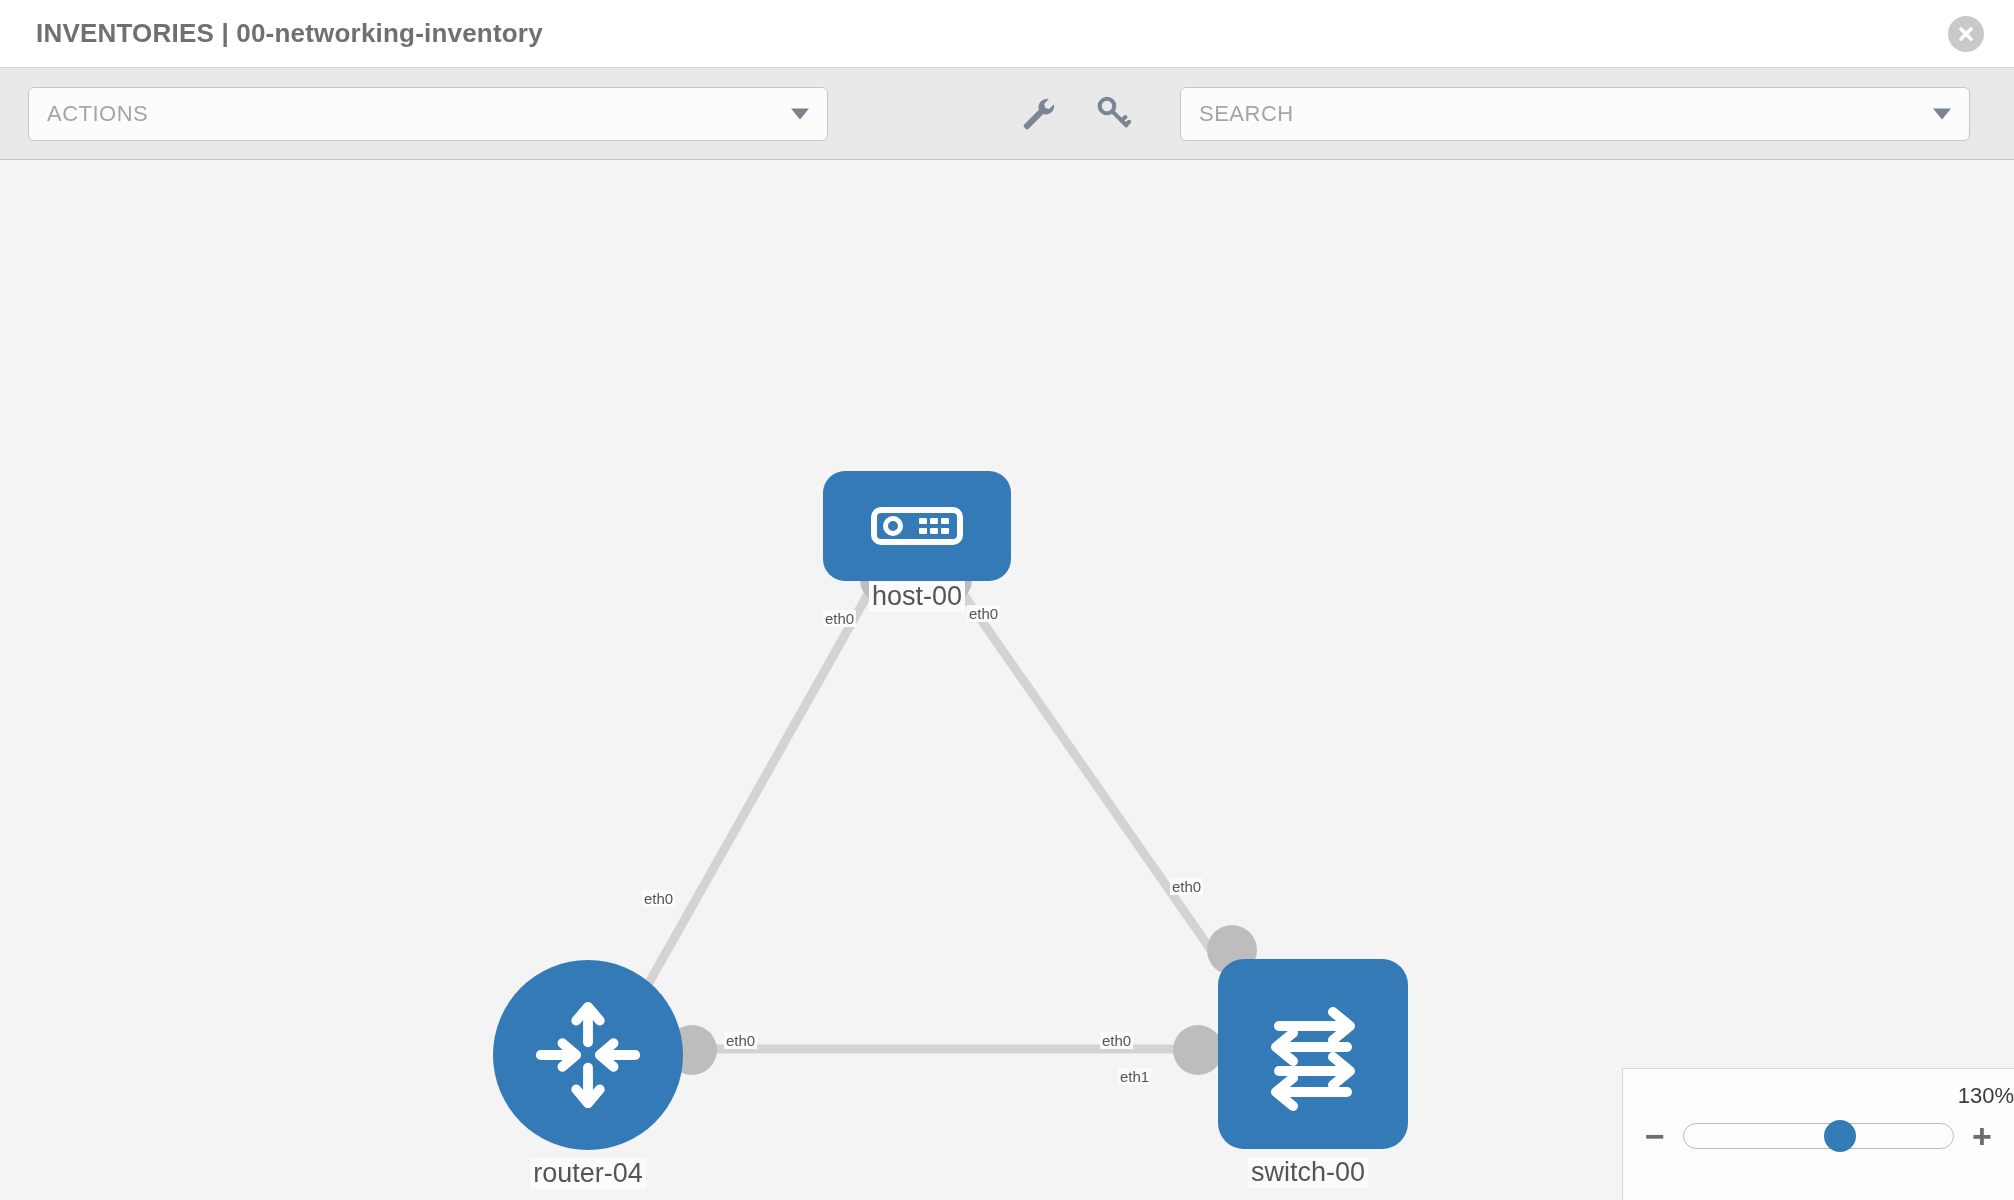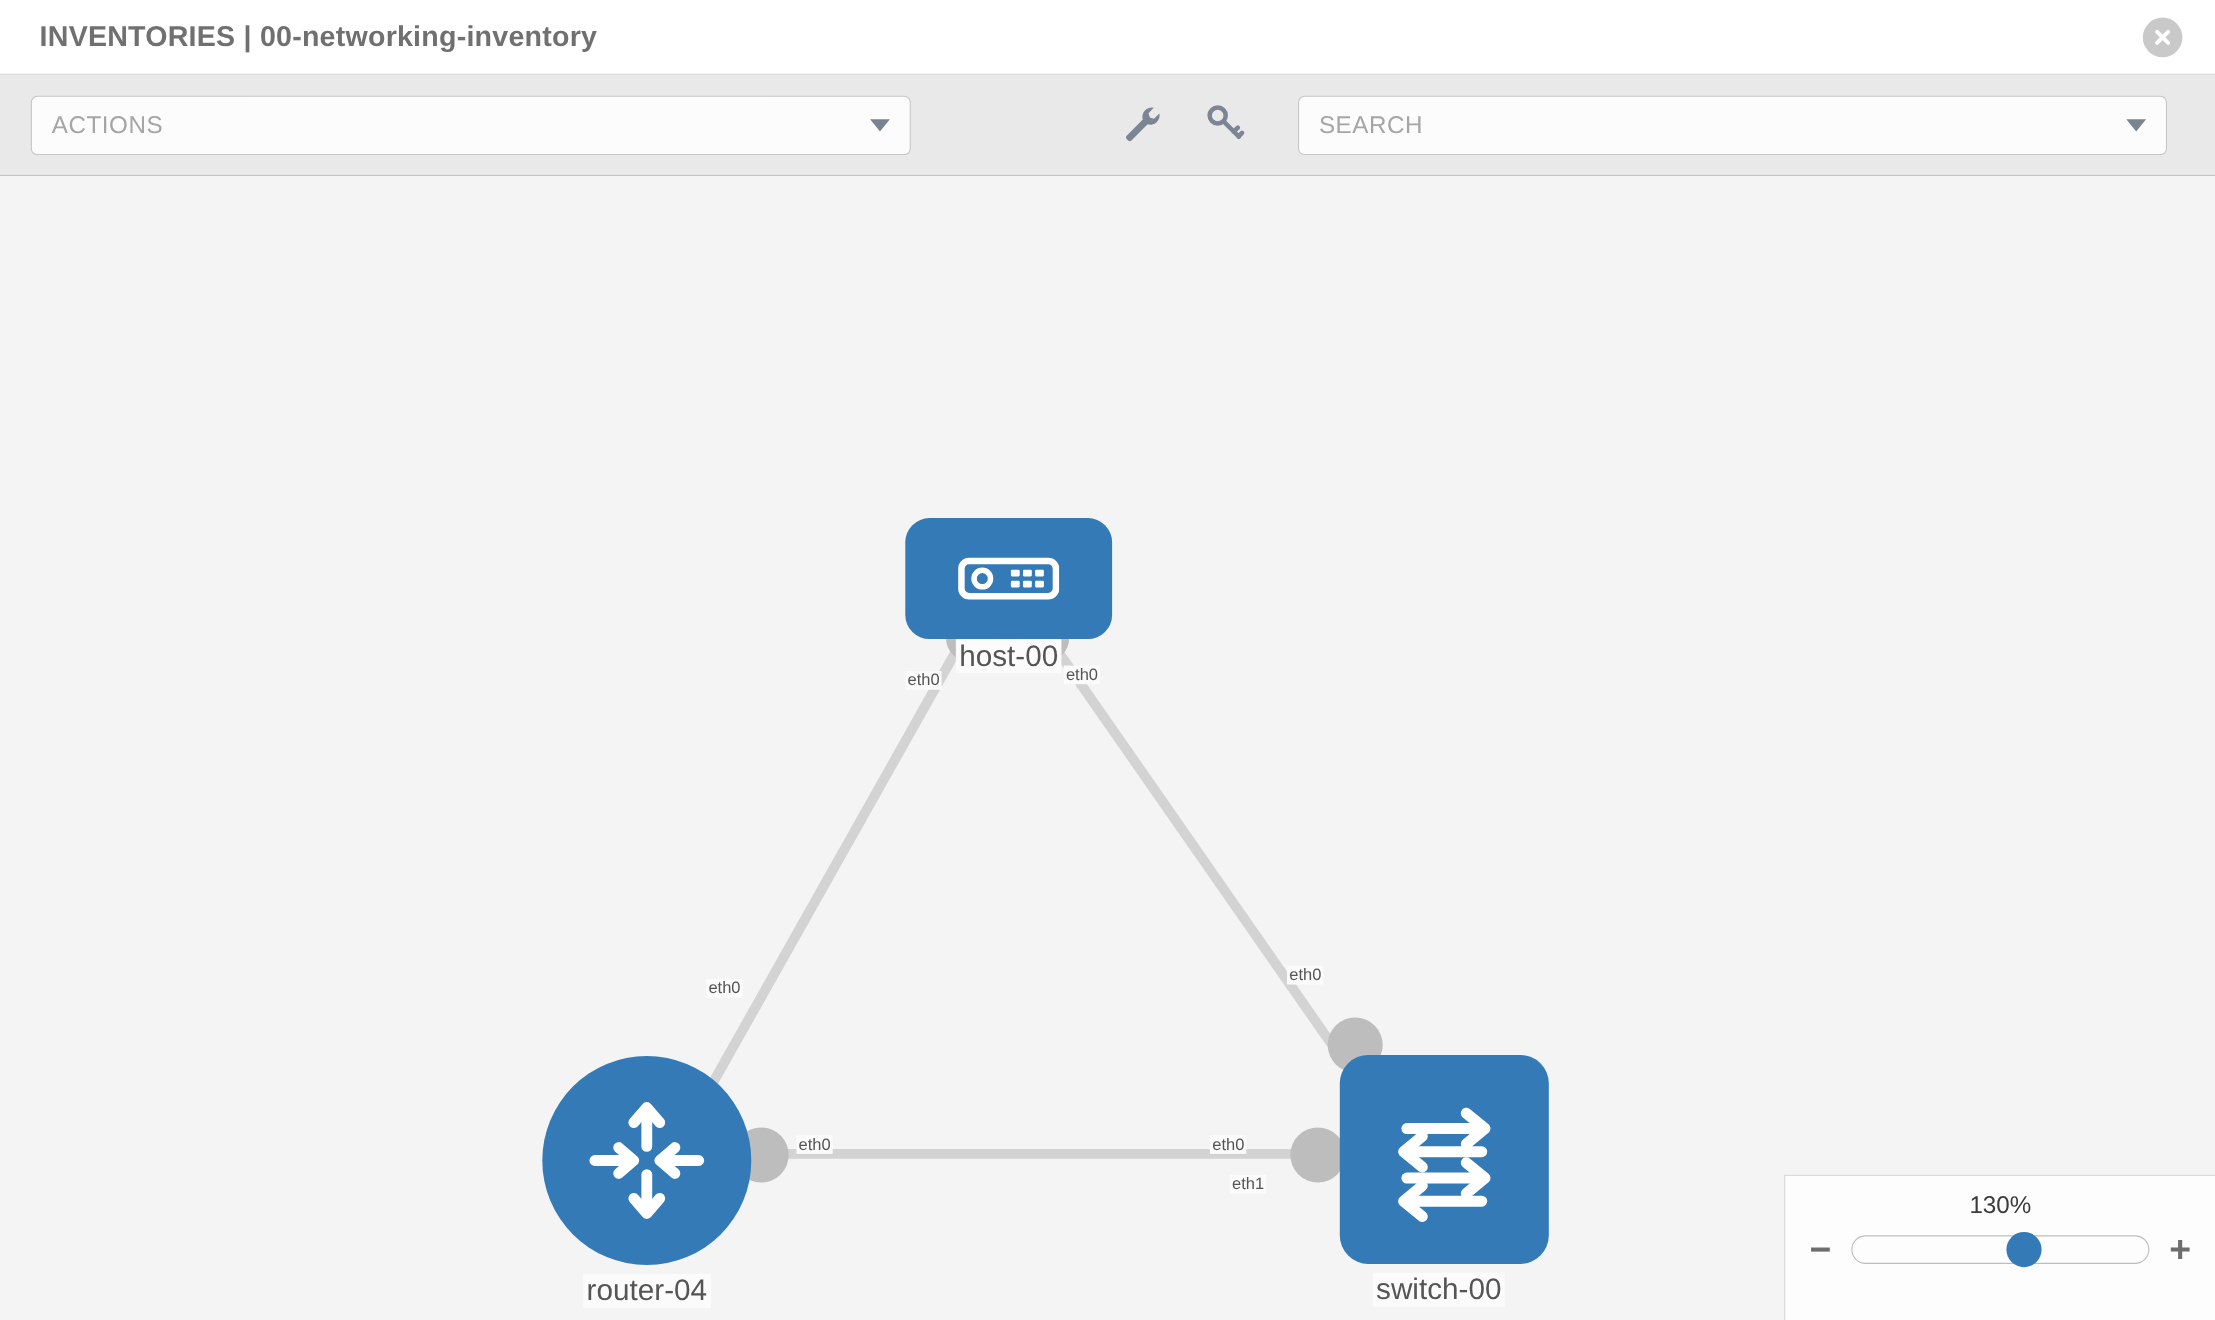--- a/index.html
+++ b/index.html
@@ -170,21 +170,21 @@
   
   .zoom-panel {
     position: absolute;
     right: 0; bottom: 0;
     width: 392px; height: 132px;
     background: #fdfdfd;
     border: 1px solid #d6d6d6;
     border-right: none; border-bottom: none;
     display: flex;
     flex-direction: column;
-    align-items: center;
+    align-items: flex-end;
     padding-top: 14px;
   }
   .zoom-value {
     font-size: 22px;
     color: #3b3b3b;
     margin-bottom: 10px;
   }
   .zoom-row {
     display: flex;
     align-items: center;

